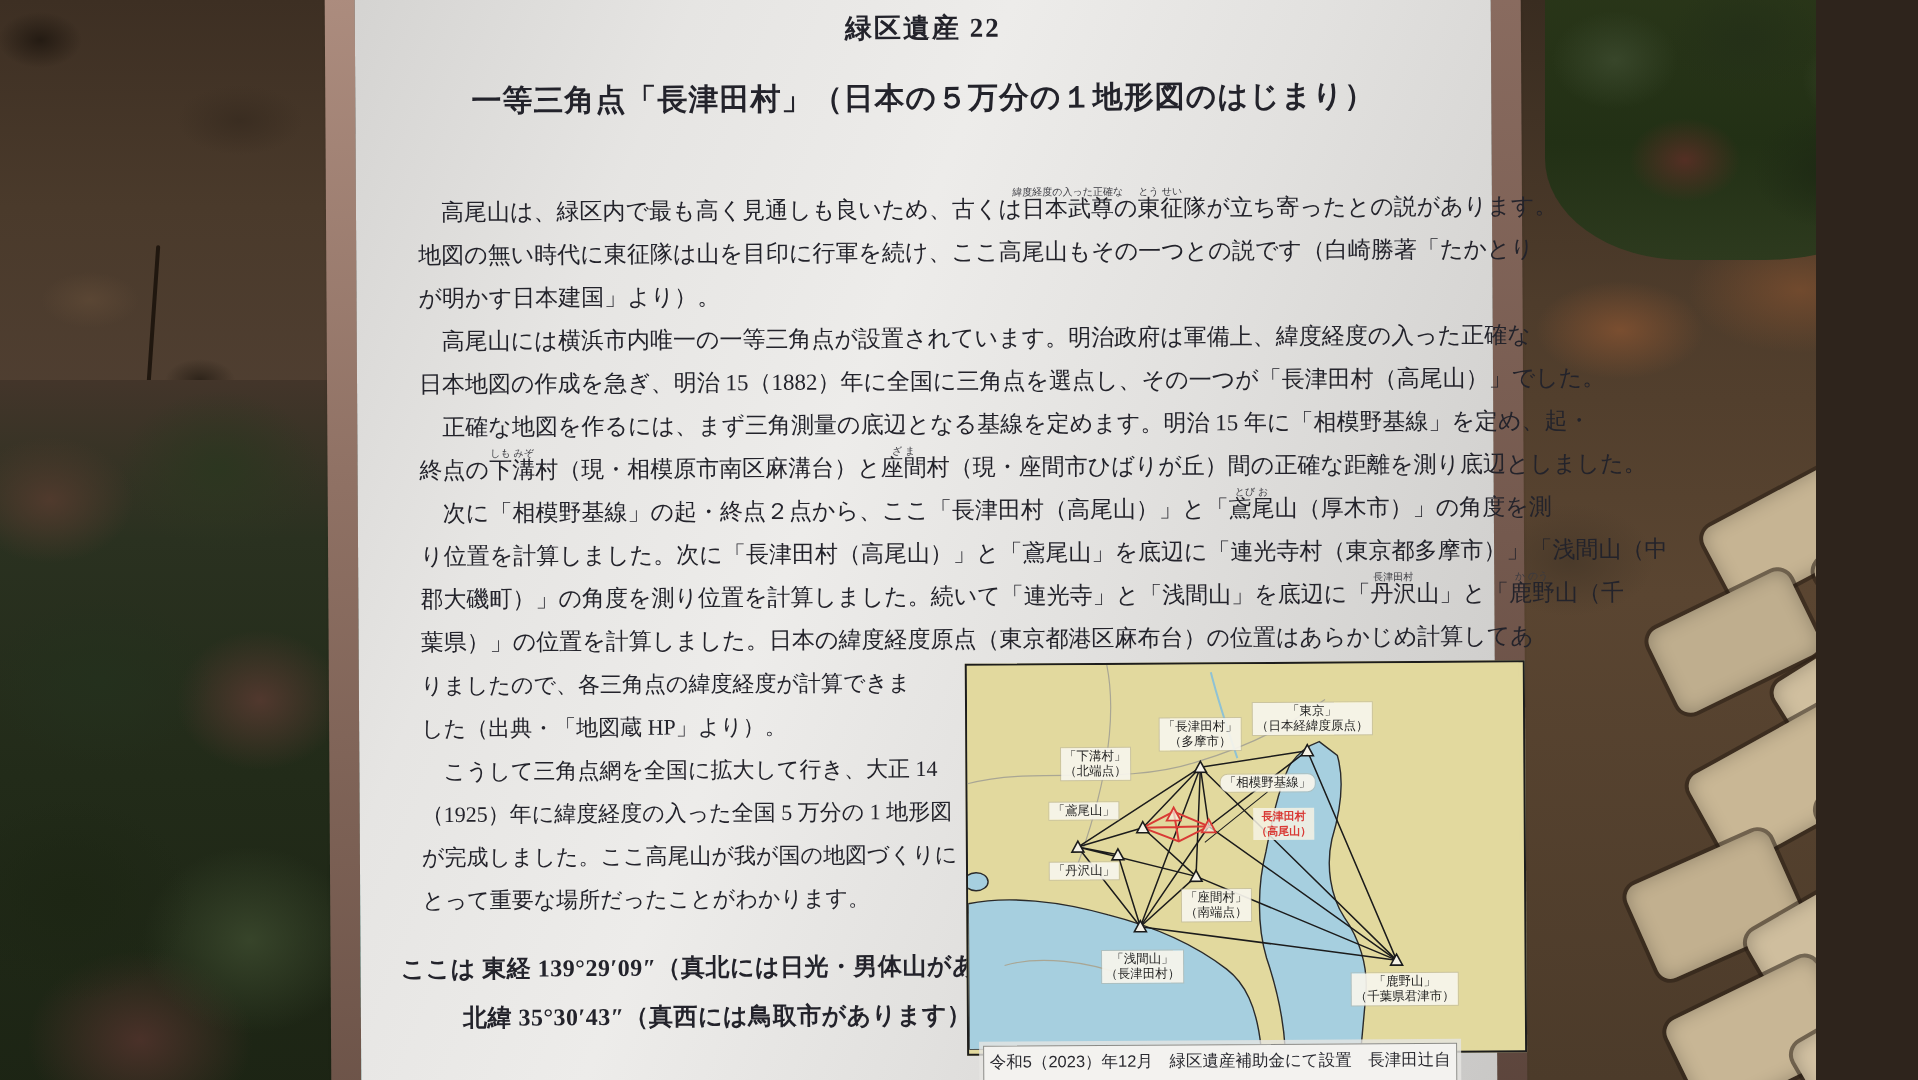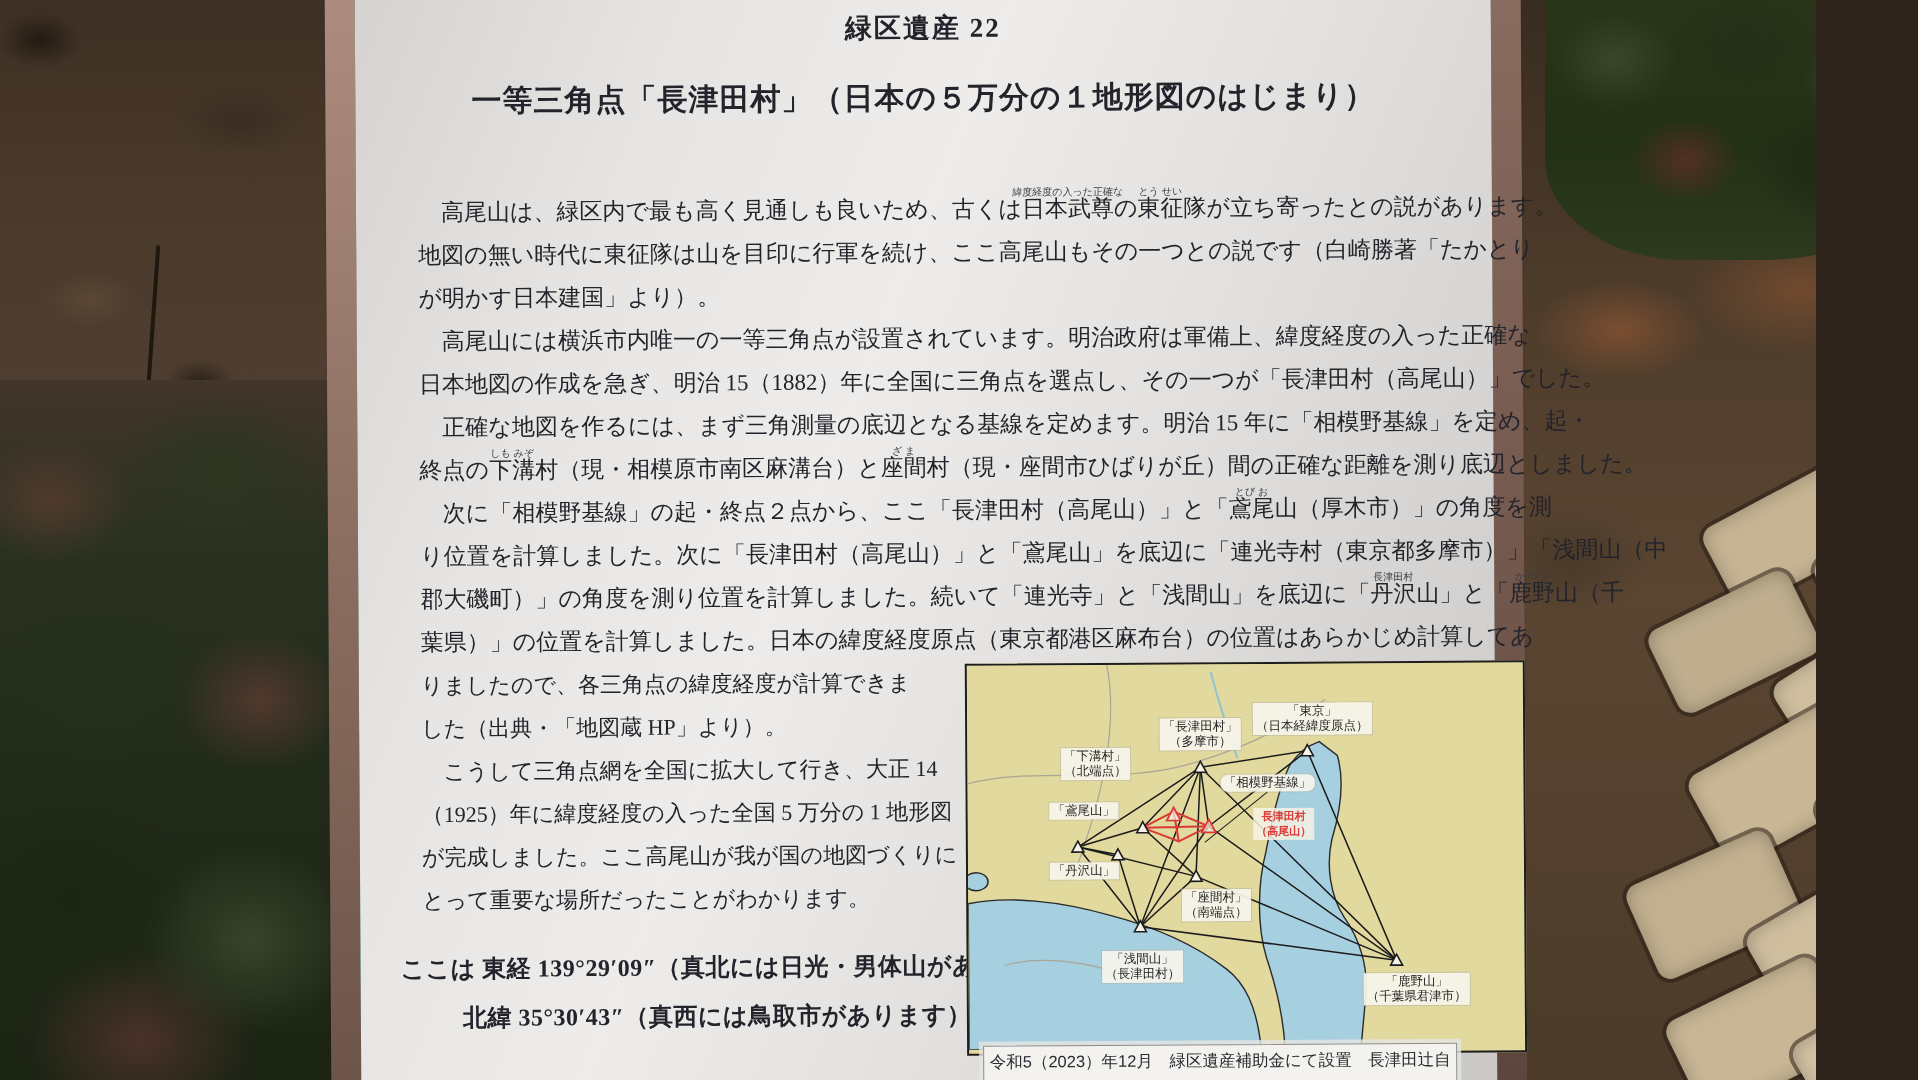--- a/index.html
+++ b/index.html
@@ -198,21 +198,21 @@
 （多摩市）</div>
           <div class="maplabel" style="left:345px;top:55px;">「東京」
 （日本経緯度原点）</div>
           <div class="maplabel" style="left:300px;top:119px;border-radius:7px;">「相模野基線」</div>
           <div class="maplabel" style="left:116px;top:146px;">「鳶尾山」</div>
           <div class="maplabel" style="left:116px;top:206px;">「丹沢山」</div>
           <div class="maplabel" style="left:248px;top:241px;">「座間村」
 （南端点）</div>
           <div class="maplabel" style="left:174px;top:302px;">「浅間山」
 （長津田村）</div>
-          <div class="maplabel" style="left:448px;top:326px;">「鹿野山」
+          <div class="maplabel" style="left:436px;top:326px;">「鹿野山」
 （千葉県君津市）</div>
           <div class="maplabel hl" style="left:316px;top:160px;">長津田村
 （高尾山）</div>
         </div>
 
         <div id="map-caption">令和5（2023）年12月　緑区遺産補助金にて設置　長津田辻自治会</div>
       </div>
     </div>
   </div>
 </div>

